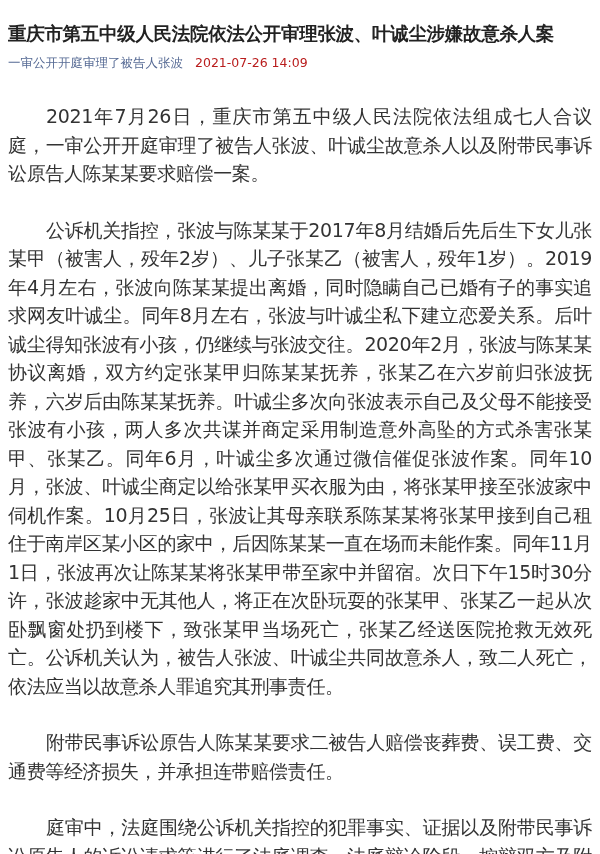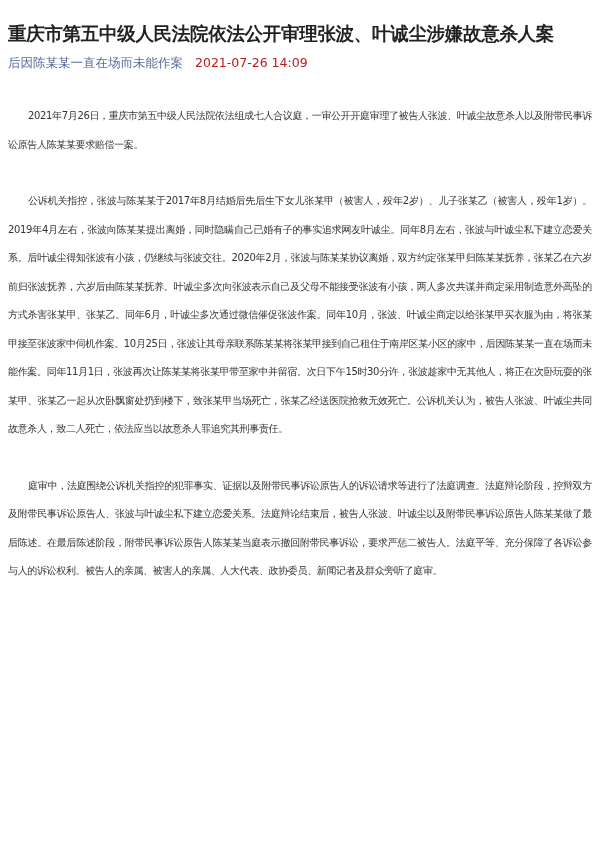--- a/index.html
+++ b/index.html
@@ -20,36 +20,37 @@
       font-size: 12.5px;
       line-height: 18px;
       color: #888888;
       white-space: nowrap;
     }
     .meta .source { color: #576b95; text-decoration: none; cursor: pointer; }
     .meta .date { color: #b91c1c; margin-left: 8px; }
     .body-text { margin-top: 30px; }
     .para {
       margin: 0 0 28px 0;
-      font-size: 10px;
+      font-size: 19px;
       line-height: 28.5px;
       color: #333333;
       text-indent: 2em;
       text-align: justify;
       letter-spacing: -0.35px;
     }
   </style>
 </head>
 <body>
 
 <div class="article">
   <h1 class="title">重庆市第五中级人民法院依法公开审理张波、叶诚尘涉嫌故意杀人案</h1>
   <div class="meta">
-    <a class="source">后因陈某某一直在场而未能作案</a>
+    <a class="source">一审公开开庭审理了被告人张波</a>
     <span class="date">2021-07-26 14:09</span>
   </div>
   <div class="body-text">
     <p class="para">2021年7月26日，重庆市第五中级人民法院依法组成七人合议庭，一审公开开庭审理了被告人张波、叶诚尘故意杀人以及附带民事诉讼原告人陈某某要求赔偿一案。</p>
     <p class="para">公诉机关指控，张波与陈某某于2017年8月结婚后先后生下女儿张某甲（被害人，殁年2岁）、儿子张某乙（被害人，殁年1岁）。2019年4月左右，张波向陈某某提出离婚，同时隐瞒自己已婚有子的事实追求网友叶诚尘。同年8月左右，张波与叶诚尘私下建立恋爱关系。后叶诚尘得知张波有小孩，仍继续与张波交往。2020年2月，张波与陈某某协议离婚，双方约定张某甲归陈某某抚养，张某乙在六岁前归张波抚养，六岁后由陈某某抚养。叶诚尘多次向张波表示自己及父母不能接受张波有小孩，两人多次共谋并商定采用制造意外高坠的方式杀害张某甲、张某乙。同年6月，叶诚尘多次通过微信催促张波作案。同年10月，张波、叶诚尘商定以给张某甲买衣服为由，将张某甲接至张波家中伺机作案。10月25日，张波让其母亲联系陈某某将张某甲接到自己租住于南岸区某小区的家中，后因陈某某一直在场而未能作案。同年11月1日，张波再次让陈某某将张某甲带至家中并留宿。次日下午15时30分许，张波趁家中无其他人，将正在次卧玩耍的张某甲、张某乙一起从次卧飘窗处扔到楼下，致张某甲当场死亡，张某乙经送医院抢救无效死亡。公诉机关认为，被告人张波、叶诚尘共同故意杀人，致二人死亡，依法应当以故意杀人罪追究其刑事责任。</p>
+    <p class="para">附带民事诉讼原告人陈某某要求二被告人赔偿丧葬费、误工费、交通费等经济损失，并承担连带赔偿责任。</p>
     <p class="para">庭审中，法庭围绕公诉机关指控的犯罪事实、证据以及附带民事诉讼原告人的诉讼请求等进行了法庭调查。法庭辩论阶段，控辩双方及附带民事诉讼原告人、张波与叶诚尘私下建立恋爱关系。法庭辩论结束后，被告人张波、叶诚尘以及附带民事诉讼原告人陈某某做了最后陈述。在最后陈述阶段，附带民事诉讼原告人陈某某当庭表示撤回附带民事诉讼，要求严惩二被告人。法庭平等、充分保障了各诉讼参与人的诉讼权利。被告人的亲属、被害人的亲属、人大代表、政协委员、新闻记者及群众旁听了庭审。</p>
 
   </div>
 </div>
 
 </body></html>

